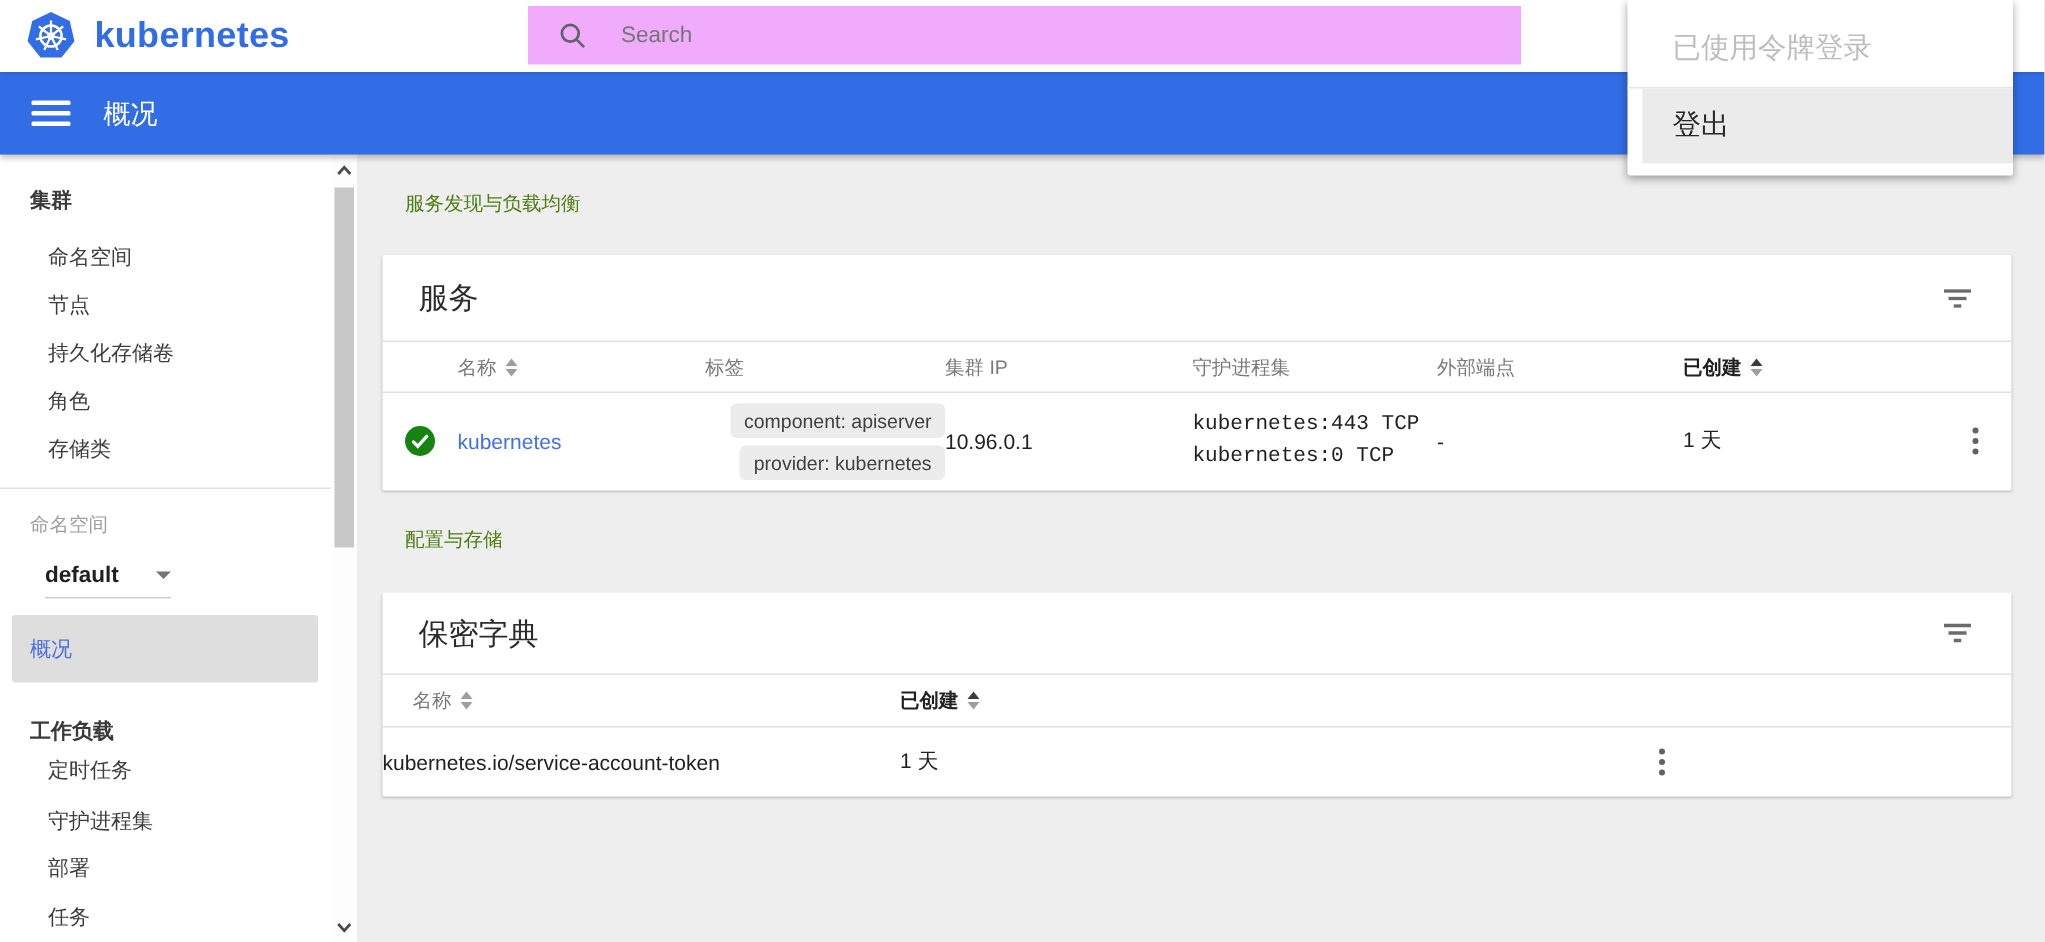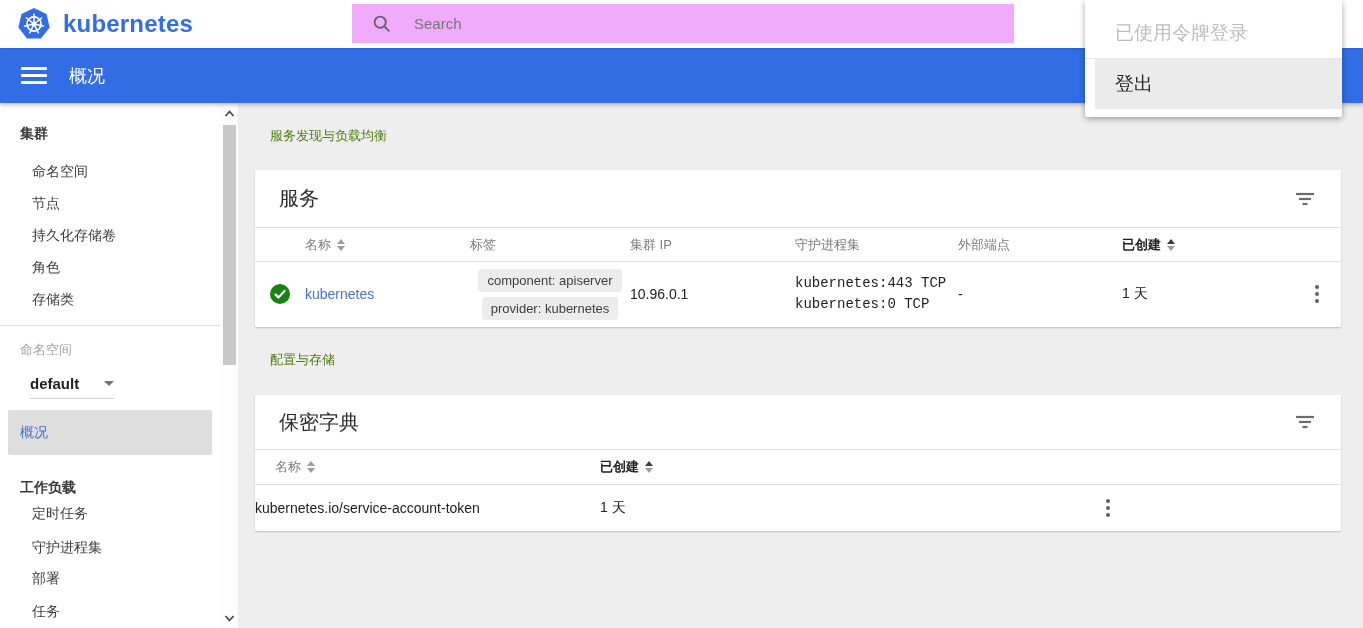--- a/index.html
+++ b/index.html
@@ -102,21 +102,21 @@
   .th { display:flex; align-items:center; gap:6px; cursor:pointer; }
   .th.sorted { color:#212121; font-weight:bold; }
   .sort { display:flex; flex-direction:column; gap:2px; }
   .tri-up { width:0; height:0; border-left:4px solid transparent; border-right:4px solid transparent; border-bottom:5px solid #9e9e9e; }
   .tri-down { width:0; height:0; border-left:4px solid transparent; border-right:4px solid transparent; border-top:5px solid #9e9e9e; }
   .sort.active .tri-up { border-bottom-color:#3c3c3c; }
 
   .cell { font-size:14px; color:#212121; }
   a.link { color:#4370e4; text-decoration:none; font-size:14px; cursor:pointer; }
   .status-icon { justify-self:center; width:20px; height:20px; }
-  .chips { display:flex; flex-direction:column; gap:5px; align-items:center; }
+  .chips { display:flex; flex-direction:column; gap:5px; align-items:flex-end; }
   .chip { background:#ececec; border-radius:4px; padding:4px 9px; font-size:13px; color:#3f3f3f; white-space:nowrap; }
   .two-line div { line-height:21px;font-family:Liberation Mono, monospace; }
   .kebab { display:flex; flex-direction:column; gap:3px; align-items:center; cursor:pointer; justify-self:center; padding:6px; }
   .kebab i { width:4px; height:4px; border-radius:50%; background:#616161; }
 </style>
 </head>
 <body>
 
 <div class="header">
   <svg class="logo" viewBox="0 0 34 34">

